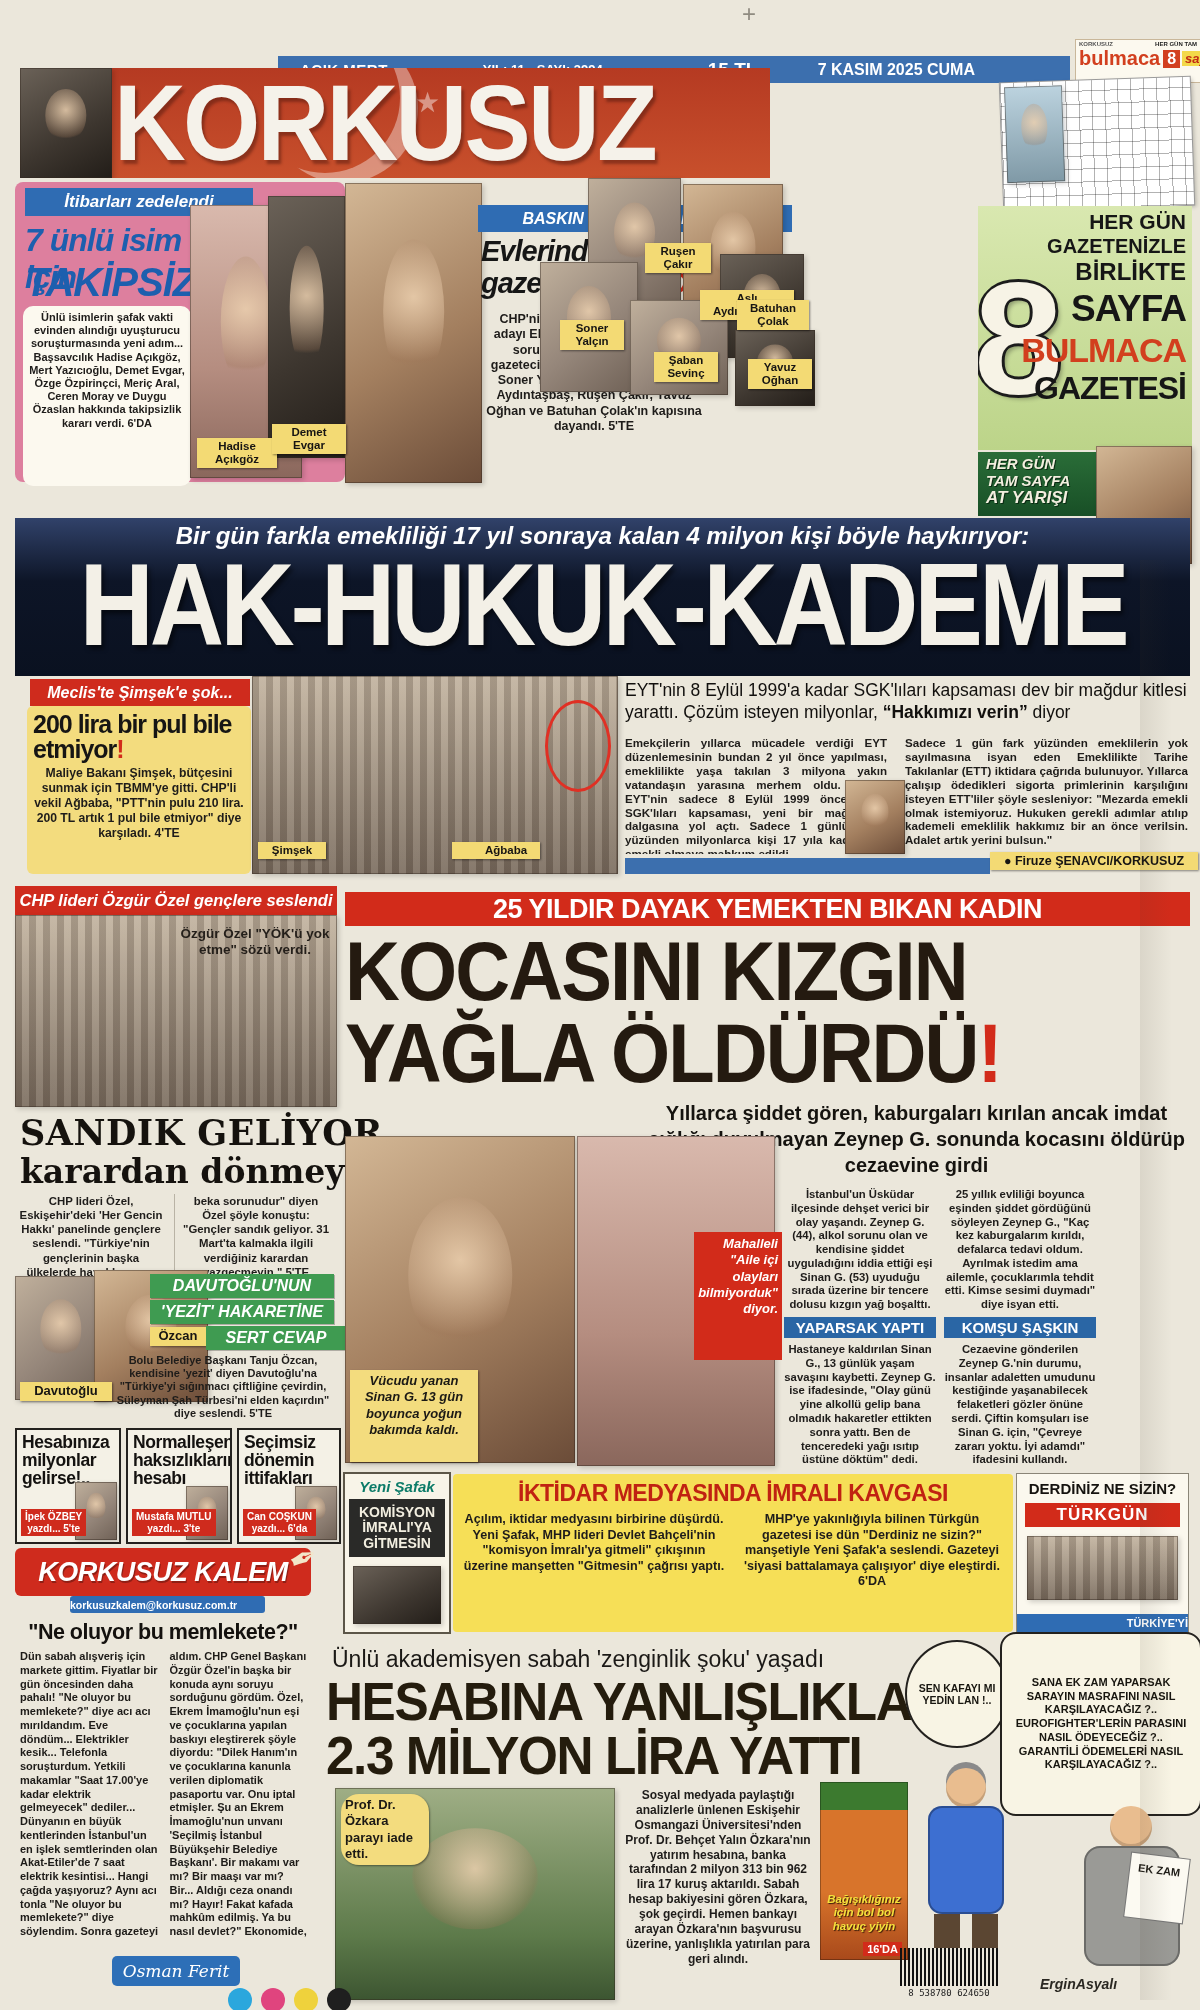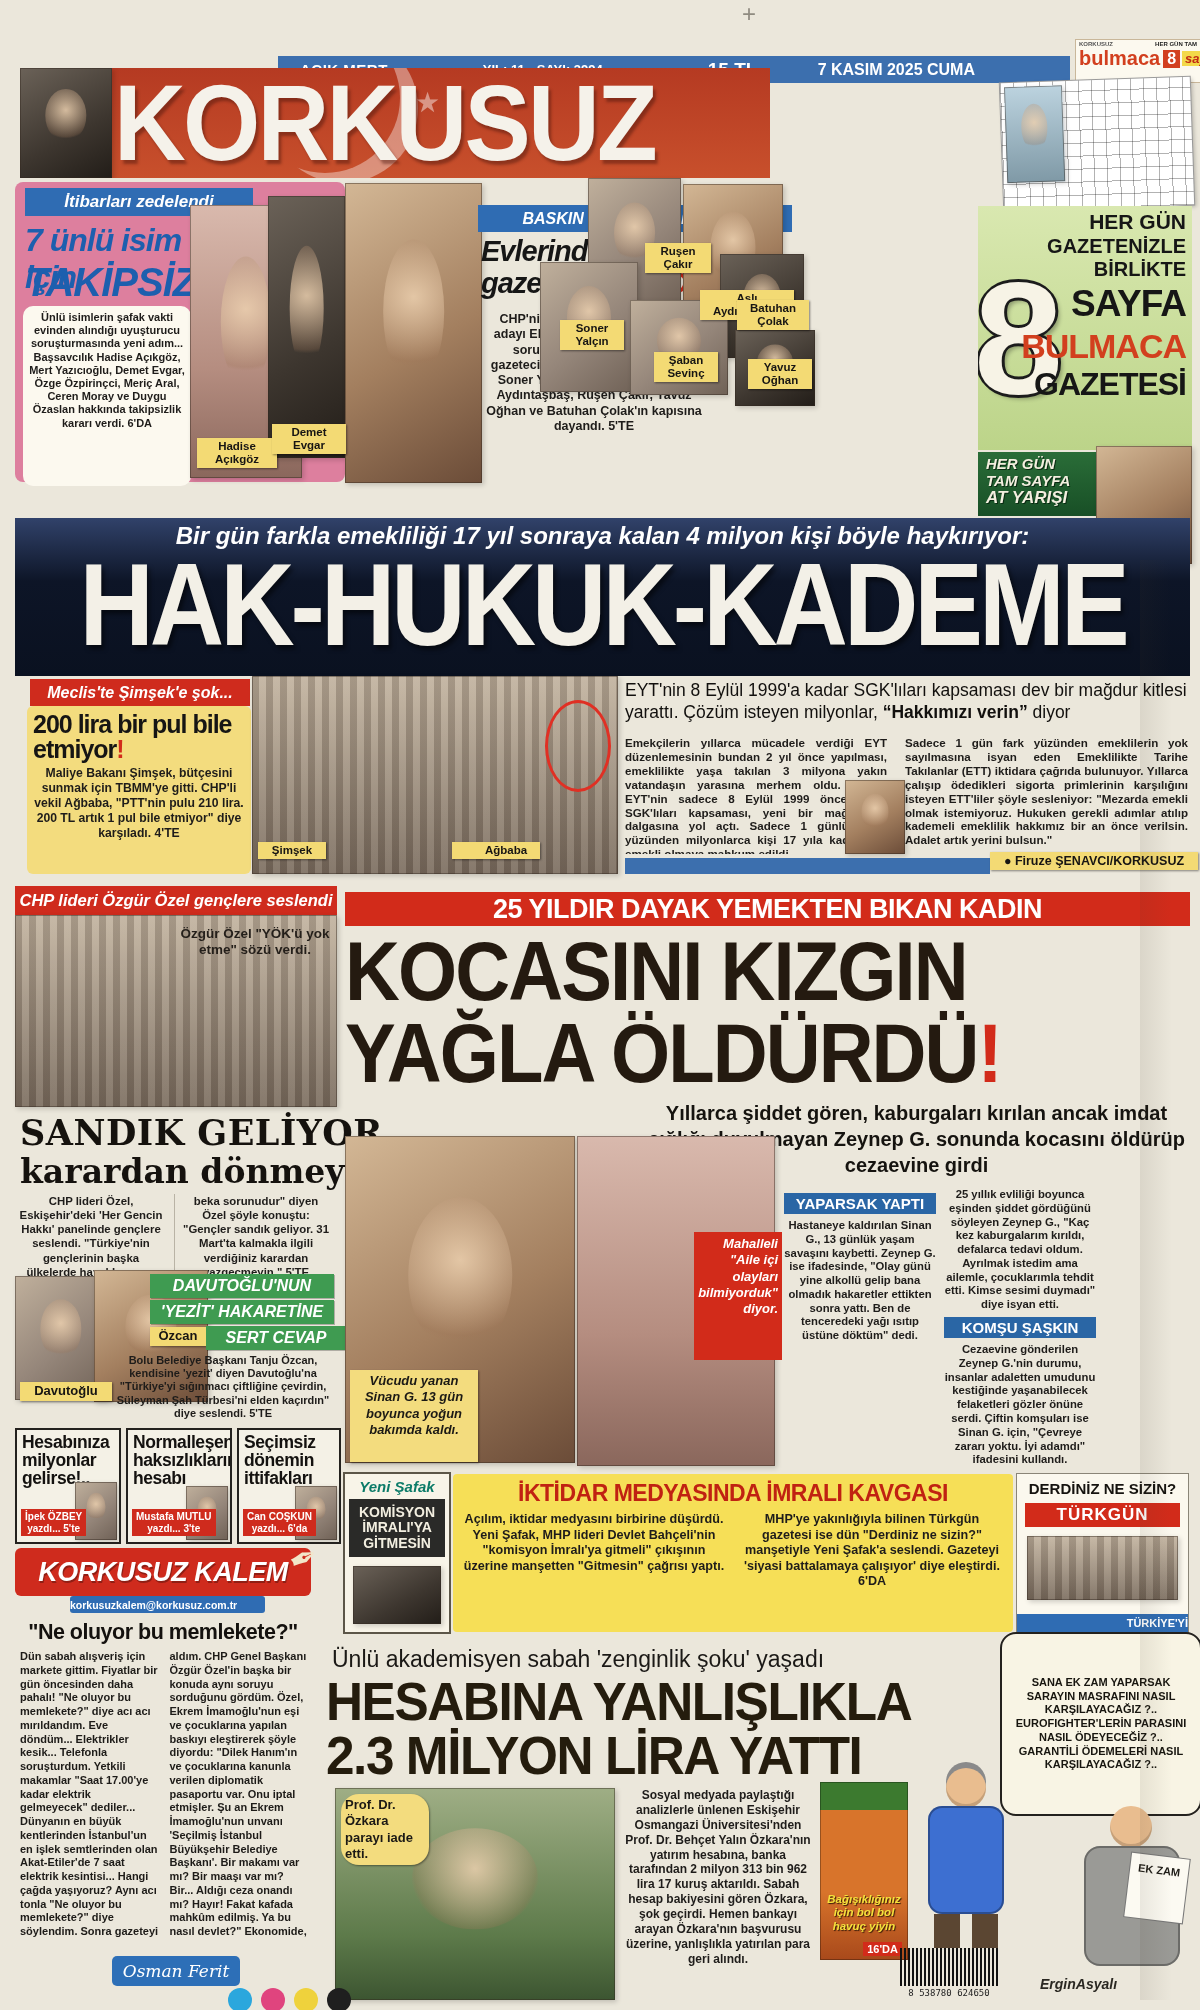--- a/index.html
+++ b/index.html
@@ -73,21 +73,21 @@
               background-image:repeating-linear-gradient(0deg,rgba(0,0,0,.3) 0 1px,transparent 1px 13px),repeating-linear-gradient(90deg,rgba(0,0,0,.3) 0 1px,transparent 1px 13px);">
     <div class="ph face" style="left:4px;top:4px;width:58px;height:96px;background:linear-gradient(#bcd3df,#7f99a6);"></div>
   </div>
 
   <div class="abs" style="left:978px;top:206px;width:214px;height:244px;background:linear-gradient(#d9e8b0,#bcd489);overflow:hidden;">
     <div class="abs" style="left:-4px;top:52px;font-size:160px;font-weight:900;color:#f7f3e6;line-height:1;
                 text-shadow:-3px 0 #1c1c1c,3px 0 #1c1c1c,0 -3px #1c1c1c,0 3px #1c1c1c,4px 4px 4px rgba(0,0,0,.3);">8</div>
     <div style="position:absolute;right:6px;top:4px;text-align:right;font-weight:900;color:#161616;line-height:1.18;">
       <div style="font-size:21px;">HER GÜN</div>
       <div style="font-size:20px;">GAZETENİZLE</div>
-      <div style="font-size:20px;">BİRLİKTE</div>
+      <div style="font-size:24px;">BİRLİKTE</div>
       <div style="font-size:37px;letter-spacing:-1px;">SAYFA</div>
       <div style="font-size:34px;color:#d23f1e;letter-spacing:-1px;">BULMACA</div>
       <div style="font-size:32px;letter-spacing:-1px;">GAZETESİ</div>
     </div>
   </div>
 
   <div class="abs" style="left:978px;top:452px;width:214px;height:64px;background:linear-gradient(#2a6d38,#184f26);">
     <div style="padding:4px 0 0 8px;font-style:italic;font-weight:900;color:#f3efdf;line-height:1.1;text-shadow:1px 1px 0 #0a2a12;">
       <div style="font-size:15px;">HER GÜN</div>
       <div style="font-size:15px;">TAM SAYFA</div>
@@ -224,20 +224,21 @@
   <div class="abs" style="left:645px;top:1100px;width:543px;height:80px;font-size:20px;font-weight:600;color:#15130f;text-align:center;line-height:1.3;">Yıllarca şiddet gören, kaburgaları kırılan ancak imdat çığlığı duyulmayan Zeynep G. sonunda kocasını öldürüp cezaevine girdi</div>
 
   <div class="ph warm face" style="left:345px;top:1136px;width:230px;height:327px;"></div>
   <div class="ph pink" style="left:577px;top:1136px;width:198px;height:330px;"></div>
   <div class="abs" style="left:694px;top:1232px;width:80px;height:120px;background:#d22b1a;color:#fff;font-weight:800;font-style:italic;
               font-size:13px;text-align:right;padding:4px;line-height:1.25;">Mahalleli "Aile içi olayları bilmiyorduk" diyor.</div>
   <div class="abs" style="left:350px;top:1370px;width:122px;height:86px;background:#f3dc7e;color:#1b1915;font-weight:800;font-style:italic;
               font-size:13px;text-align:center;padding:3px;line-height:1.25;box-shadow:1px 1px 2px rgba(0,0,0,.4);">Vücudu yanan Sinan G. 13 gün boyunca yoğun bakımda kaldı.</div>
 
   <div class="abs colstory" style="left:784px;top:1188px;width:152px;height:280px;overflow:hidden;">
+    <p class="bodytxt" style="font-size:11.3px;line-height:1.22;">İstanbul'un Üsküdar ilçesinde dehşet verici bir olay yaşandı. Zeynep G. (44), alkol sorunu olan ve kendisine şiddet uyguladığını iddia ettiği eşi Sinan G. (53) uyuduğu sırada üzerine bir tencere dolusu kızgın yağ boşalttı.</p>
     <div class="subhead-blue">YAPARSAK YAPTI</div>
     <p class="bodytxt" style="font-size:11.3px;line-height:1.22;">Hastaneye kaldırılan Sinan G., 13 günlük yaşam savaşını kaybetti. Zeynep G. ise ifadesinde, "Olay günü yine alkollü gelip bana olmadık hakaretler ettikten sonra yattı. Ben de tenceredeki yağı ısıtıp üstüne döktüm" dedi.</p>
   </div>
   <div class="abs colstory" style="left:944px;top:1188px;width:152px;height:280px;overflow:hidden;">
     <p class="bodytxt" style="font-size:11.3px;line-height:1.22;">25 yıllık evliliği boyunca eşinden şiddet gördüğünü söyleyen Zeynep G., "Kaç kez kaburgalarım kırıldı, defalarca tedavi oldum. Ayrılmak istedim ama ailemle, çocuklarımla tehdit etti. Kimse sesimi duymadı" diye isyan etti.</p>
     <div class="subhead-blue">KOMŞU ŞAŞKIN</div>
     <p class="bodytxt" style="font-size:11.3px;line-height:1.22;">Cezaevine gönderilen Zeynep G.'nin durumu, insanlar adaletten umudunu kestiğinde yaşanabilecek felaketleri gözler önüne serdi. Çiftin komşuları ise Sinan G. için, "Çevreye zararı yoktu. İyi adamdı" ifadesini kullandı.</p>
   </div>
 
   <div class="abs" style="left:345px;top:1474px;width:104px;height:158px;background:#f8f4e8;box-shadow:0 0 0 2px #5c5648;overflow:hidden;">
@@ -269,20 +270,23 @@
   <div class="abs bodytxt" style="left:622px;top:1788px;width:192px;height:214px;font-size:12px;line-height:1.24;">Sosyal medyada paylaştığı analizlerle ünlenen Eskişehir Osmangazi Üniversitesi'nden Prof. Dr. Behçet Yalın Özkara'nın yatırım hesabına, banka tarafından 2 milyon 313 bin 962 lira 17 kuruş aktarıldı. Sabah hesap bakiyesini gören Özkara, şok geçirdi. Hemen bankayı arayan Özkara'nın başvurusu üzerine, yanlışlıkla yatırılan para geri alındı.</div>
 
   <div class="abs" style="left:820px;top:1782px;width:88px;height:178px;background:linear-gradient(#3c7a2f 0 16%,#d8742b 16% 62%,#a8491b);overflow:hidden;box-shadow:inset 0 0 0 1px rgba(0,0,0,.3);">
     <div style="position:absolute;bottom:26px;left:4px;right:4px;color:#f6e23c;font-weight:800;font-style:italic;font-size:11.5px;line-height:1.2;text-align:center;text-shadow:1px 1px 1px #3a1c08;">Bağışıklığınız için bol bol havuç yiyin</div>
     <div style="position:absolute;bottom:4px;right:6px;background:#d22b1a;color:#fff;font-weight:900;font-size:11px;padding:1px 4px;">16'DA</div>
   </div>
 
   <div class="abs barcode" style="left:900px;top:1948px;width:98px;height:38px;"></div>
   <div class="abs" style="left:900px;top:1988px;width:98px;font-family:'DejaVu Sans Mono',monospace;font-size:9px;color:#222;text-align:center;">8 538780 624650</div>
 
+  <div class="bubble" style="left:905px;top:1640px;width:88px;height:92px;border-radius:50%;font-size:10.5px;">
+    <span>SEN KAFAYI MI YEDİN LAN !..</span>
+  </div>
   <div class="bubble" style="left:1000px;top:1632px;width:186px;height:168px;border-radius:16px;font-size:11px;line-height:1.25;">
     <span>SANA EK ZAM YAPARSAK SARAYIN MASRAFINI NASIL KARŞILAYACAĞIZ ?.. EUROFIGHTER'LERİN PARASINI NASIL ÖDEYECEĞİZ ?.. GARANTİLİ ÖDEMELERİ NASIL KARŞILAYACAĞIZ ?..</span>
   </div>
   <div class="abs" style="left:918px;top:1768px;width:96px;height:180px;">
     <div style="position:absolute;left:28px;top:0;width:40px;height:40px;border-radius:50%;background:#e9bd8f;box-shadow:inset 0 -4px 0 rgba(0,0,0,.15),0 -6px 0 #8a8a8a;"></div>
     <div style="position:absolute;left:10px;top:38px;width:76px;height:108px;border-radius:14px;background:#3d6fd1;box-shadow:inset 0 0 0 2px rgba(0,0,0,.3);"></div>
     <div style="position:absolute;left:16px;top:146px;width:26px;height:34px;background:#5b4632;"></div>
     <div style="position:absolute;left:54px;top:146px;width:26px;height:34px;background:#5b4632;"></div>
   </div>
   <div class="abs" style="left:1076px;top:1806px;width:112px;height:180px;">

